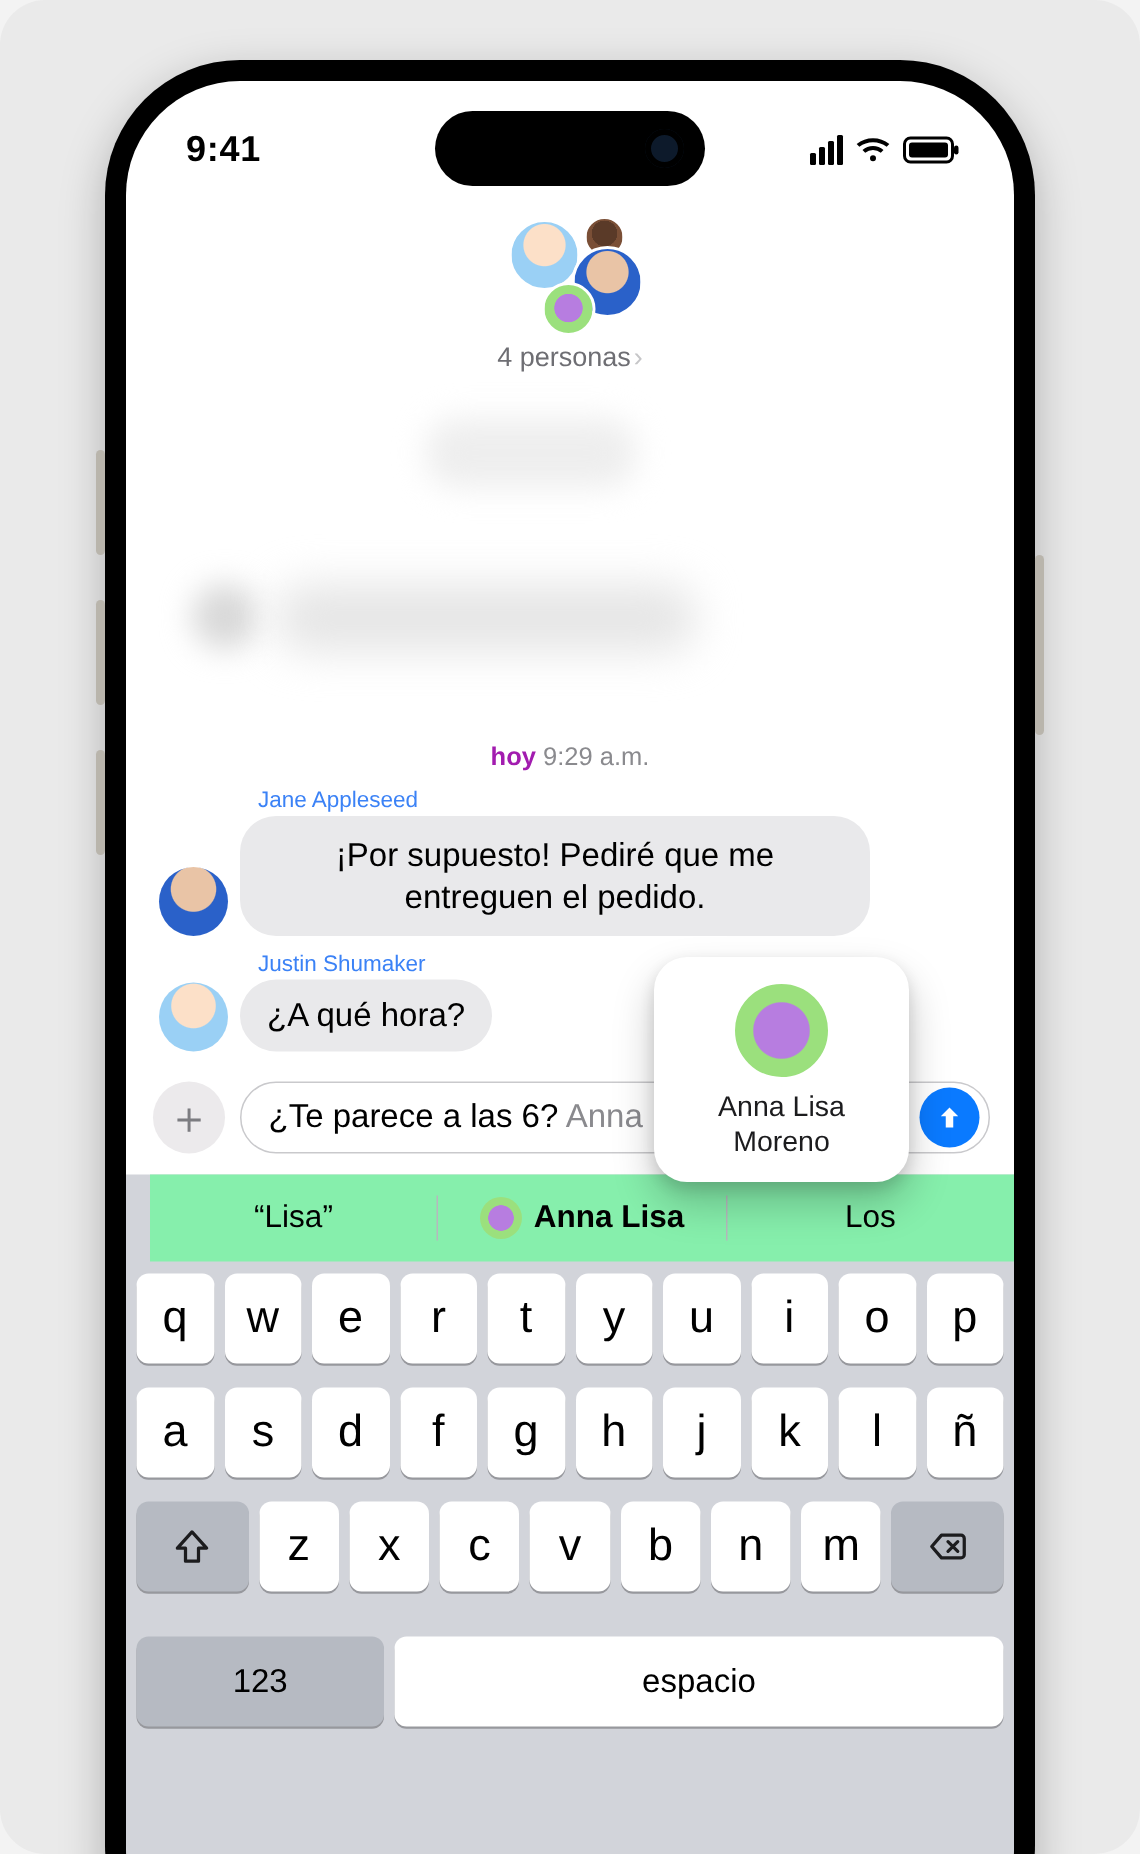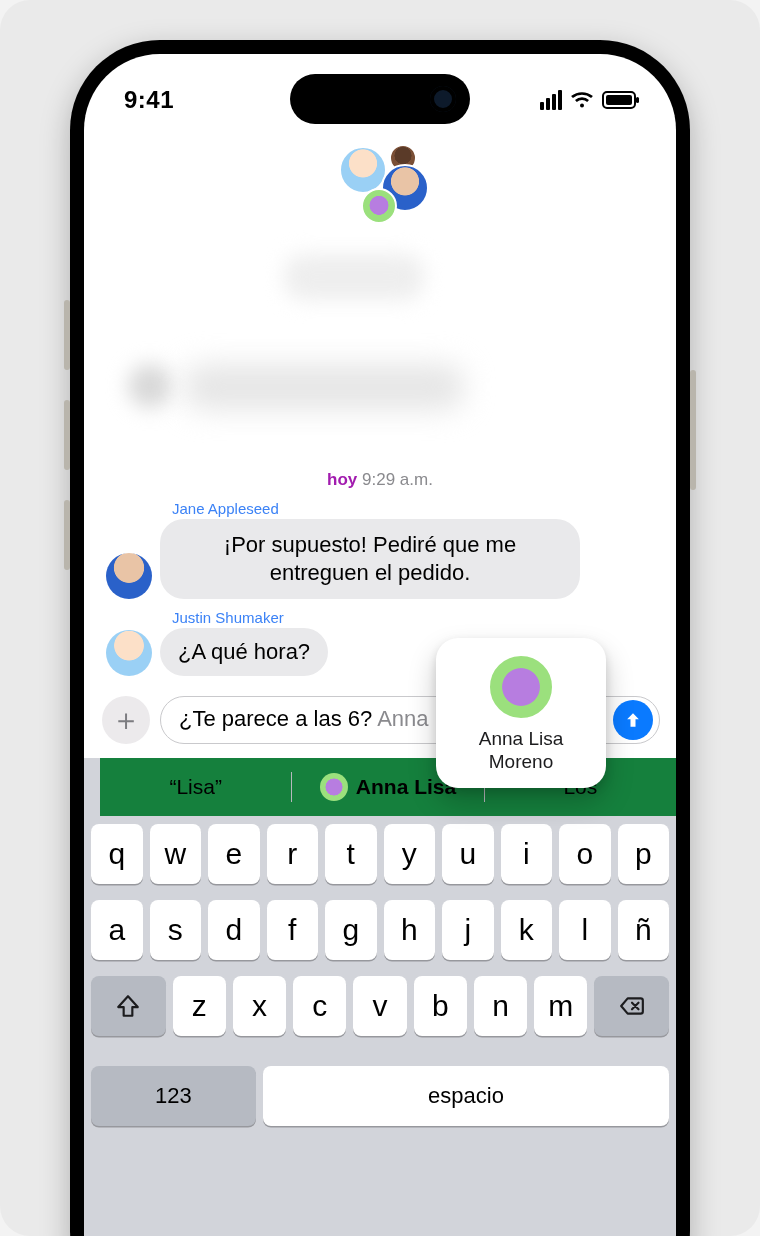--- a/index.html
+++ b/index.html
@@ -85,21 +85,21 @@
   .plusbtn { width:48px; height:48px; flex:none; border-radius:50%; background:#eceaec; display:flex; align-items:center; justify-content:center; color:#7c7c80; font-size:30px; font-weight:300; }
   .textpill { flex:1; height:48px; border:1.5px solid #c9c9cc; border-radius:30px; display:flex; align-items:center; padding:0 6px 0 18px; background:#fff; position:relative; }
   .textpill .typed { font-size:22px; color:#000; white-space:nowrap; }
   .textpill .mention { color:#8a8a8e; }
   .textpill .caret { display:inline-block; width:2px; height:28px; background:#0a7aff; margin-left:2px; vertical-align:middle; animation: blink 1.1s step-start infinite; }
   @keyframes blink { 50% { opacity:0; } }
   .sendbtn { width:40px; height:40px; border-radius:50%; background:#0a7aff; display:flex; align-items:center; justify-content:center; flex:none; }
   .sendbtn svg { width:20px; height:20px; fill:#fff; }
   
   .keyboard { margin-top:4px; background:#d2d4da; flex:1; display:flex; flex-direction:column; }
-  .predict { height:58px; background:#15803d; display:flex; align-items:center;margin-left:16px; }
+  .predict { height:58px; background:#86efac; display:flex; align-items:center;margin-left:16px; }
   .predict .cell { flex:1; text-align:center; font-size:21px; color:#000; position:relative; display:flex; align-items:center; justify-content:center; gap:8px; }
   .predict .cell.mid { font-weight:700; }
   .predict .sep { width:1px; height:30px; background:#b6b8bd; }
   .predict .pic { width:28px; height:28px; border-radius:50%; background: radial-gradient(circle at 50% 50%, #b77de0 42%, #9be07d 44%); }
   .krow { display:flex; gap:7px; padding:8px 7px; }
   .key { flex:1; height:60px; background:#fff; border-radius:8px; box-shadow:0 1.5px 0 #97989d; display:flex; align-items:center; justify-content:center; font-size:30px; color:#000; }
   .krow.bot { padding-left:7px; padding-right:7px; }
   .key.mod { background:#b6bac2; }
   .key.mod.wide { flex:1.4; }
   .key.shift svg, .key.del svg { width:26px; height:26px; fill:#1c1c1e; }
@@ -136,20 +136,23 @@
       </div>
 
       <div class="screen">
         <div class="header-group">
           <div class="avatar-cluster">
             <div class="av av1"></div>
             <div class="av av2"></div>
             <div class="av av3"></div>
             <div class="av av4"></div>
           </div>
+          <div class="group-title">
+            <span>4 personas</span><span class="chev">›</span>
+          </div>
         </div>
 
         <div class="blur-area">
           <div class="blur-blob1"></div>
           <div class="blur-dot"></div>
           <div class="blur-blob2"></div>
         </div>
 
         <div class="convo">
           <div class="time-sep">

